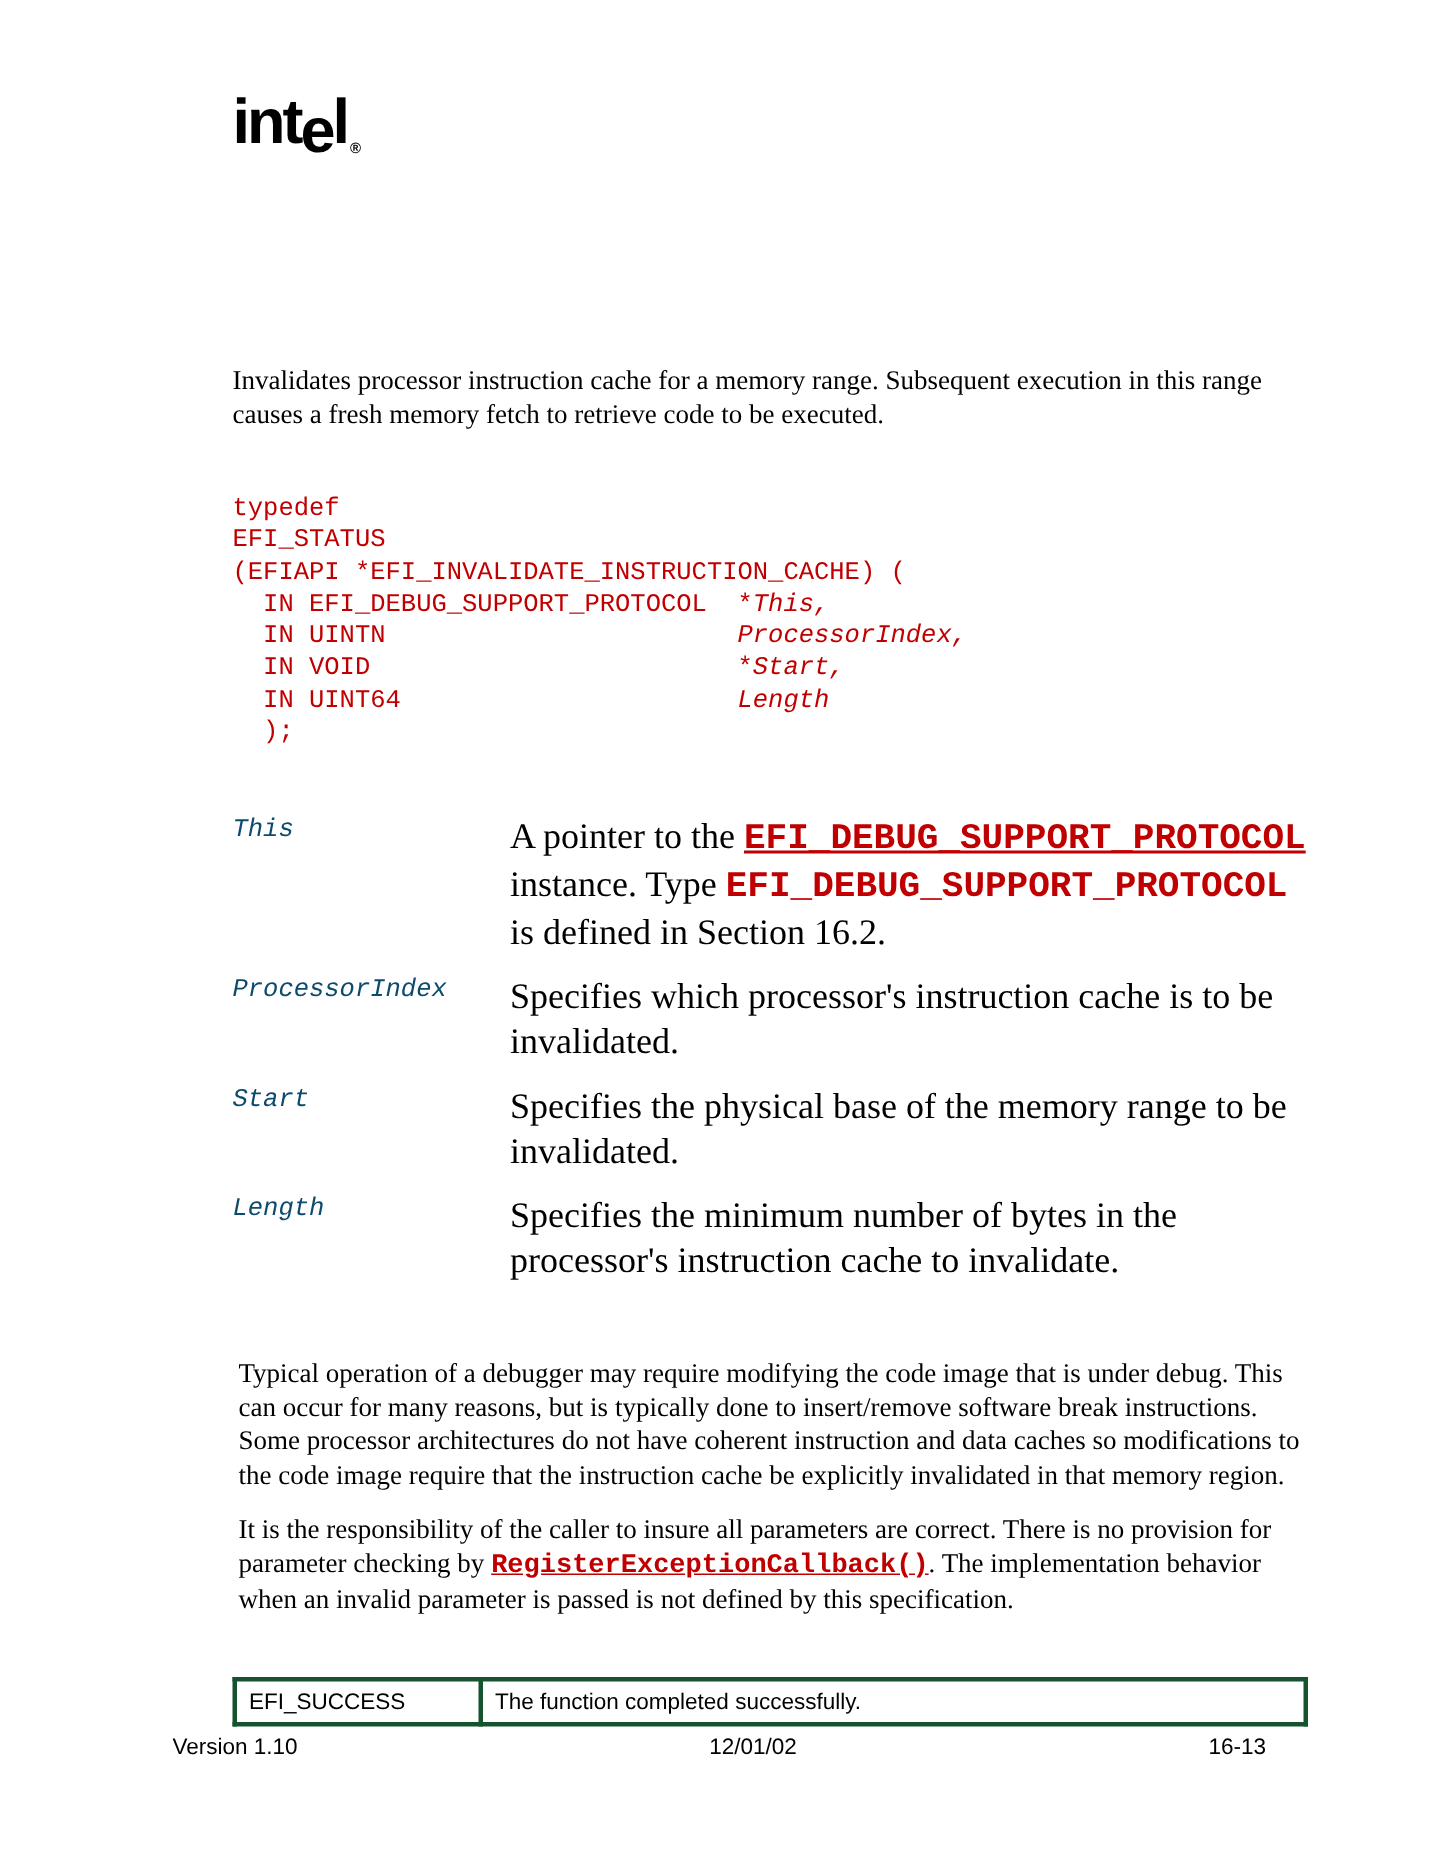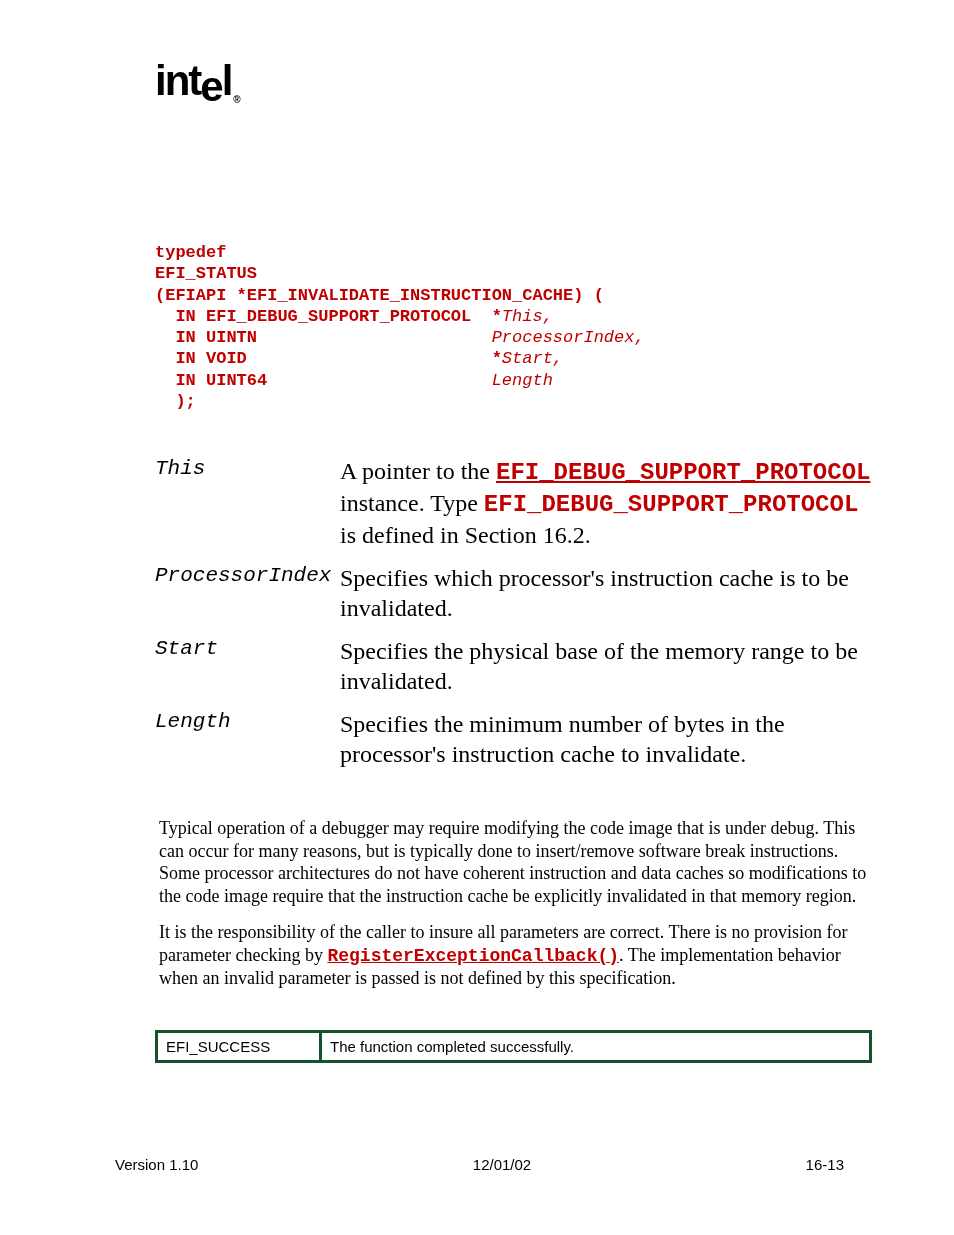--- a/index.html
+++ b/index.html
@@ -45,37 +45,37 @@
   }
   .code {
     font-family: "Courier New", Courier, monospace;
     font-weight: bold;
     font-size: 17px;
     line-height: 1.25;
     color: #c00000;
     white-space: pre;
     margin-bottom: 44px;
   }
-  .code .kw { color: #c00000; font-style: normal; font-weight: bold; }
+  .code .kw { color: #c00000; font-style: normal; font-weight: normal; }
   .code .it { color: #c00000; font-style: italic; font-weight: normal; }
   .params {
     margin-bottom: 48px;
   }
   .param-row {
     display: flex;
     align-items: flex-start;
     margin-bottom: 13px;
   }
   .param-name {
     width: 185px;
     flex-shrink: 0;
     font-family: "Courier New", Courier, monospace;
     font-style: italic;
-    font-size: 21px;
-    color: #000000;
+    font-size: 17px;
+    color: #0c4a6e;
     padding-top: 1px;
   }
   .param-desc {
     font-size: 24px;
     line-height: 1.25;
     flex: 1;
   }
   .mono-red {
     font-family: "Courier New", Courier, monospace;
     font-weight: bold;
@@ -118,20 +118,21 @@
     justify-content: space-between;
     text-align: center;
   }
 </style>
 </head>
 <body>
 
 <div class="page">
   <div class="logo">int<span class="dropped">e</span>l<sub>®</sub></div>
 
+  <div class="summary">Invalidates processor instruction cache for a memory range.  Subsequent execution in this range causes a fresh memory fetch to retrieve code to be executed.</div>
 
   <div class="code"><span class="kw">typedef</span>
 <span class="kw">EFI_STATUS</span>
 <span class="kw">(EFIAPI *EFI_INVALIDATE_INSTRUCTION_CACHE) (</span>
 <span class="kw">  IN EFI_DEBUG_SUPPORT_PROTOCOL  *</span><span class="it">This,</span>
 <span class="kw">  IN UINTN                       </span><span class="it">ProcessorIndex,</span>
 <span class="kw">  IN VOID                        *</span><span class="it">Start,</span>
 <span class="kw">  IN UINT64                      </span><span class="it">Length</span>
 <span class="kw">  );</span></div>
 

